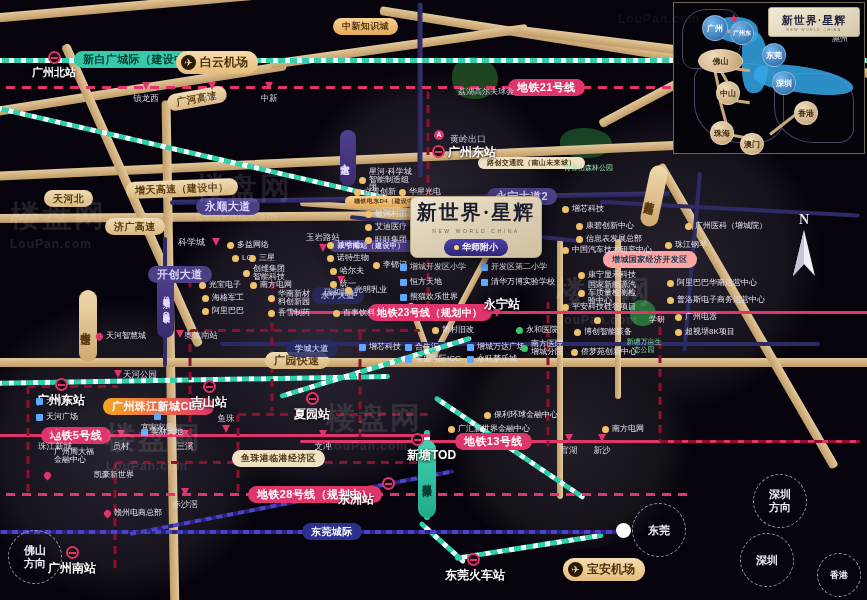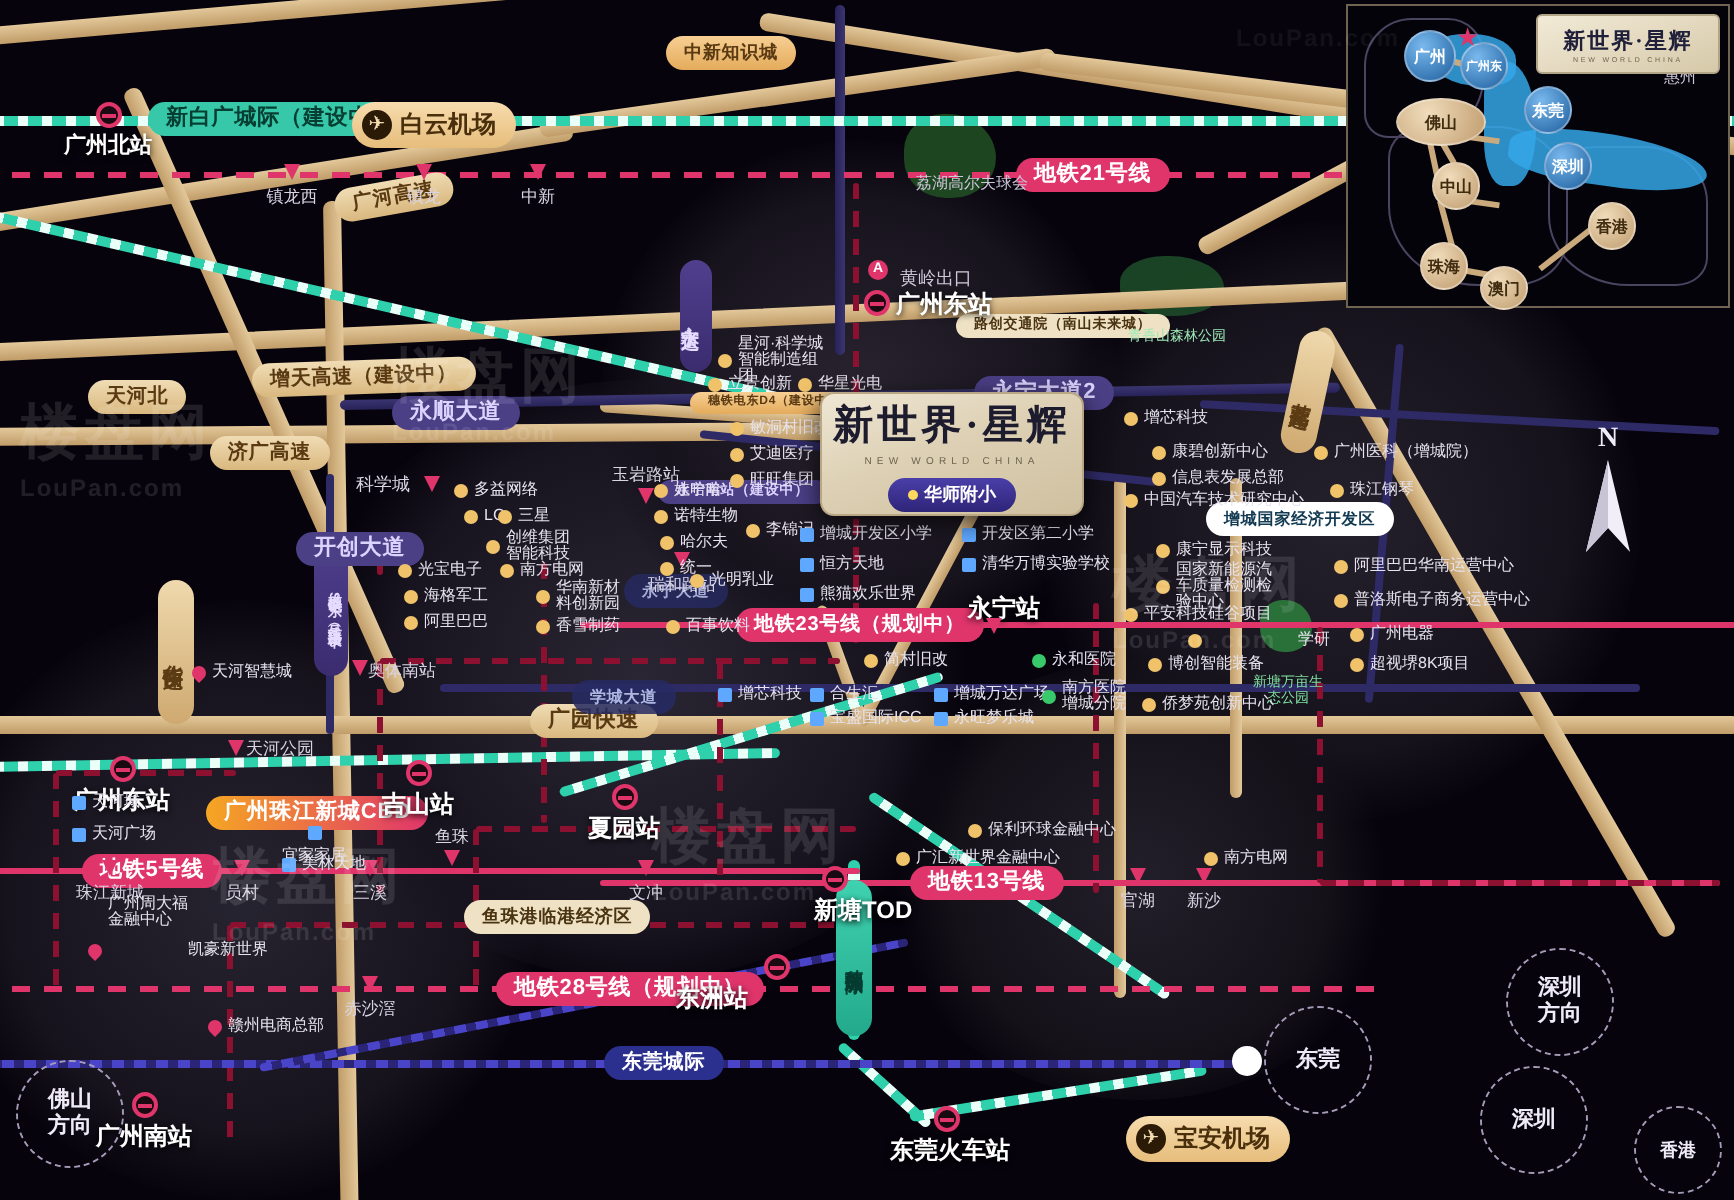--- a/index.html
+++ b/index.html
@@ -55,21 +55,21 @@
   .pill {
     position: absolute; white-space: nowrap; border-radius: 11px;
     padding: 2px 9px; font-size: 10px; line-height: 13px; font-weight: bold;
     letter-spacing: .4px;
   }
   .pill.tan { background: linear-gradient(#f0dcb4,#d9b87f); color: #5a3a12; }
   .pill.teal { background: #36c8a8; color: #063e33; }
   .pill.pink { background: #e0356b; color: #fff; }
   .pill.pinkgrad { background: linear-gradient(90deg,#f5a623,#e0356b); color: #fff; }
   .pill.lilac { background: #4b3f86; color: #dcd3ff; }
-  .pill.lightblue { background: #ffffff; color: #123a52; }
+  .pill.lightblue { background: #fca5a5; color: #123a52; }
   .pill.orange { background: linear-gradient(#f7cf93,#e4ab5b); color: #5a3a12; }
   .pill.cream { background: #efe2c4; color: #4a3412; }
   .pill.navy { background: #262b63; color: #c7d0ff; }
   .pill.deepblue { background: #2a2f9e; color: #fff; }
 
   
   .shield {
     position: absolute; background: linear-gradient(#efd9ad,#cfa970);
     color: #5b3b13; border-radius: 10px; font-size: 10px; font-weight: bold;
     padding: 3px 5px; text-align: center; letter-spacing: 1px;
@@ -602,21 +602,21 @@
     <span>学研</span>
   </div>
   <div class="poi" style="left:574px;top:327px;">
     <span class="dot gold"></span>
     <span>博创智能装备</span>
   </div>
   <div class="poi" style="left:571px;top:347px;">
     <span class="dot gold"></span>
     <span>侨梦苑创新中心</span>
   </div>
-  <div class="poi" style="left:657px;top:221px;">
+  <div class="poi" style="left:685px;top:221px;">
     <span class="dot gold"></span>
     <span>广州医科（增城院）</span>
   </div>
   <div class="poi" style="left:665px;top:240px;">
     <span class="dot gold"></span>
     <span>珠江钢琴</span>
   </div>
   <div class="poi" style="left:667px;top:278px;">
     <span class="dot gold"></span>
     <span>阿里巴巴华南运营中心</span>

